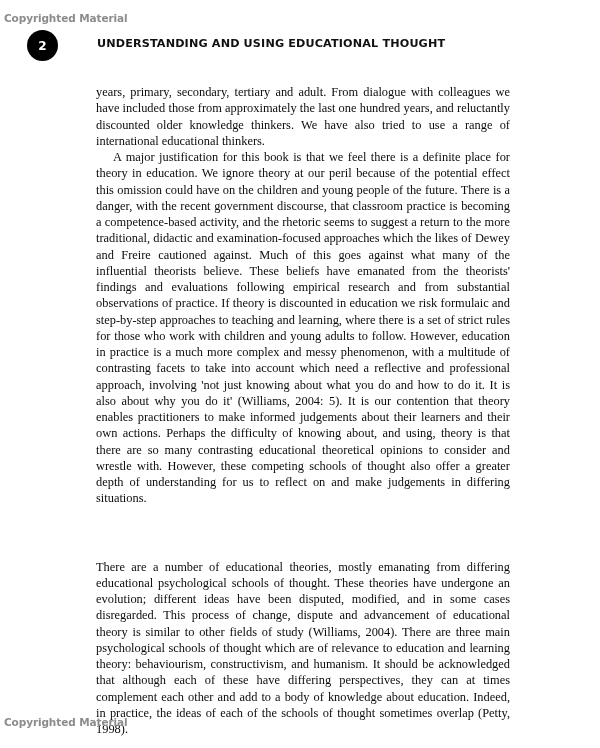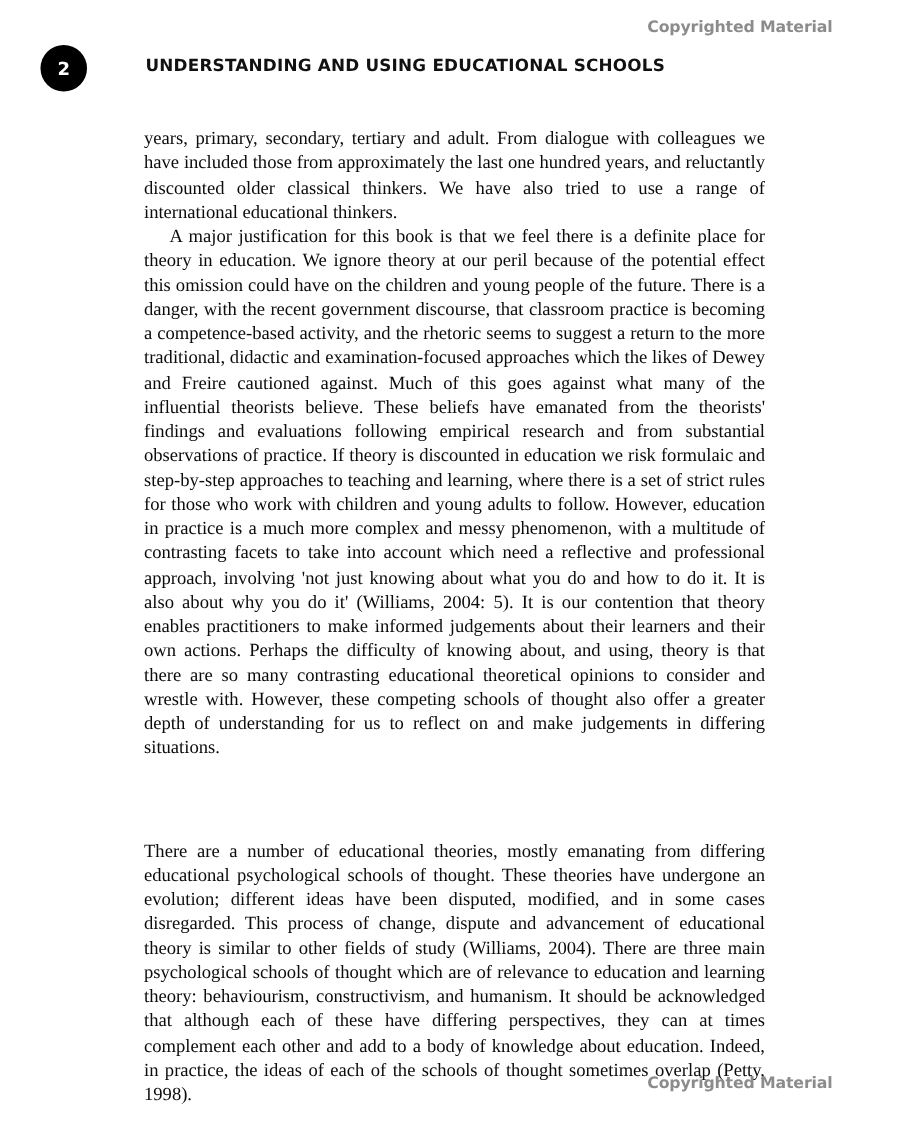--- a/index.html
+++ b/index.html
@@ -19,23 +19,23 @@
   .page {
     position: relative;
     width: 600px;
     height: 748px;
     box-sizing: border-box;
   }
 
   
   .watermark {
     position: absolute;
-    left: 15px;
+    left: 4px;
     width: 540px;
-    text-align: right;
+    text-align: left;
     font-family: "DejaVu Sans", sans-serif;
     font-size: 10.5px;
     font-weight: 700;
     letter-spacing: -0.1px;
     color: #8c8c8c;
     user-select: none;
   }
   .watermark-top { top: 12px; }
   .watermark-bottom { top: 716px; }
 
@@ -112,26 +112,26 @@
 </style>
 </head>
 <body>
 
 <div class="page">
 
   <div class="watermark watermark-top">Copyrighted Material</div>
 
   <div class="runhead">
     <div class="page-badge">2</div>
-    <div class="runhead-title">UNDERSTANDING AND USING EDUCATIONAL SCHOOLS</div>
+    <div class="runhead-title">UNDERSTANDING AND USING EDUCATIONAL THOUGHT</div>
   </div>
 
   <div class="column">
 
-    <p class="body">years, primary, secondary, tertiary and adult. From dialogue with colleagues we have included those from approximately the last one hundred years, and reluctantly discounted older classical thinkers. We have also tried to use a range of international educational thinkers.</p>
+    <p class="body">years, primary, secondary, tertiary and adult. From dialogue with colleagues we have included those from approximately the last one hundred years, and reluctantly discounted older knowledge thinkers. We have also tried to use a range of international educational thinkers.</p>
 
     <p class="body indent">A major justification for this book is that we feel there is a definite place for theory in education. We ignore theory at our peril because of the potential effect this omission could have on the children and young people of the future. There is a danger, with the recent government discourse, that classroom practice is becoming a competence-based activity, and the rhetoric seems to suggest a return to the more traditional, didactic and examination-focused approaches which the likes of Dewey and Freire cautioned against. Much of this goes against what many of the influential theorists believe. These beliefs have emanated from the theorists' findings and evaluations following empirical research and from substantial observations of practice. If theory is discounted in education we risk formulaic and step-by-step approaches to teaching and learning, where there is a set of strict rules for those who work with children and young adults to follow. However, education in practice is a much more complex and messy phenomenon, with a multitude of contrasting facets to take into account which need a reflective and professional approach, involving 'not just knowing about what you do and how to do it. It is also about why you do it' (Williams, 2004: 5). It is our contention that theory enables practitioners to make informed judgements about their learners and their own actions. Perhaps the difficulty of knowing about, and using, theory is that there are so many contrasting educational theoretical opinions to consider and wrestle with. However, these competing schools of thought also offer a greater depth of understanding for us to reflect on and make judgements in differing situations.</p>
 
     <div class="gap-before-heading"></div>
 
 
     <div class="gap-after-heading"></div>
 
     <p class="body">There are a number of educational theories, mostly emanating from differing educational psychological schools of thought. These theories have undergone an evolution; different ideas have been disputed, modified, and in some cases disregarded. This process of change, dispute and advancement of educational theory is similar to other fields of study (Williams, 2004). There are three main psychological schools of thought which are of relevance to education and learning theory: behaviourism, constructivism, and humanism. It should be acknowledged that although each of these have differing perspectives, they can at times complement each other and add to a body of knowledge about education. Indeed, in practice, the ideas of each of the schools of thought sometimes overlap (Petty, 1998).</p>
 

